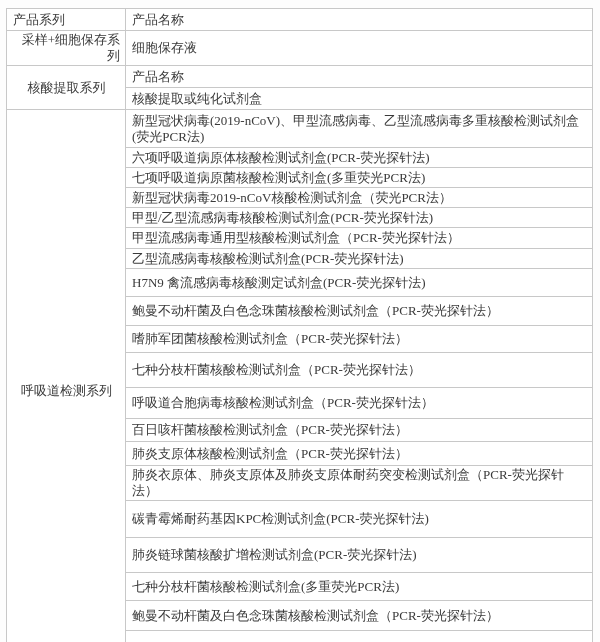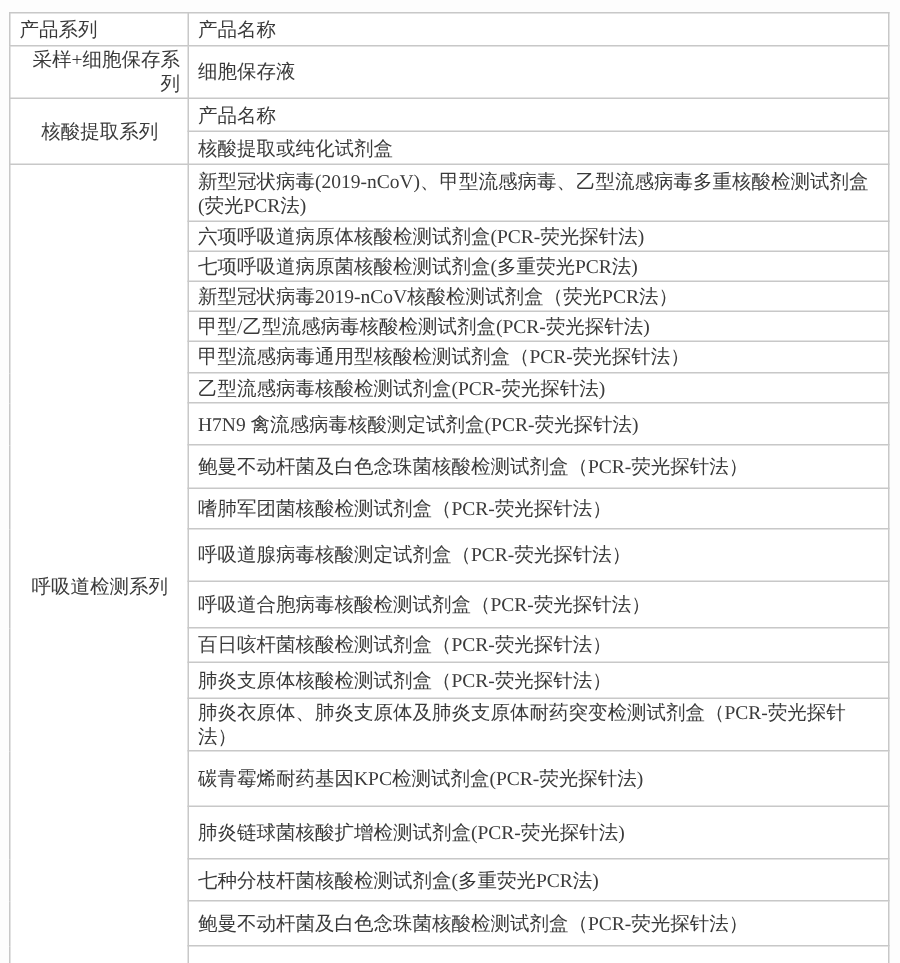--- a/index.html
+++ b/index.html
@@ -90,21 +90,21 @@
         <tr>
           <td class="product-cell" style="height: 25px;">H7N9 禽流感病毒核酸测定试剂盒(PCR-荧光探针法)</td>
         </tr>
         <tr>
           <td class="product-cell" style="height: 26px;">鲍曼不动杆菌及白色念珠菌核酸检测试剂盒（PCR-荧光探针法）</td>
         </tr>
         <tr>
           <td class="product-cell" style="height: 24px;">嗜肺军团菌核酸检测试剂盒（PCR-荧光探针法）</td>
         </tr>
         <tr>
-          <td class="product-cell" style="height: 32px;">呼吸道腺病毒核酸测定试剂盒（PCR-荧光探针法）</td>
+          <td class="product-cell" style="height: 32px;">七种分枝杆菌核酸检测试剂盒（PCR-荧光探针法）</td>
         </tr>
         <tr>
           <td class="product-cell" style="height: 28px; margin-top: 32px;">呼吸道合胞病毒核酸检测试剂盒（PCR-荧光探针法）</td>
         </tr>
         <tr>
           <td class="product-cell" style="height: 20px;">百日咳杆菌核酸检测试剂盒（PCR-荧光探针法）</td>
         </tr>
         <tr>
           <td class="product-cell" style="height: 21px;">肺炎支原体核酸检测试剂盒（PCR-荧光探针法）</td>
         </tr>

